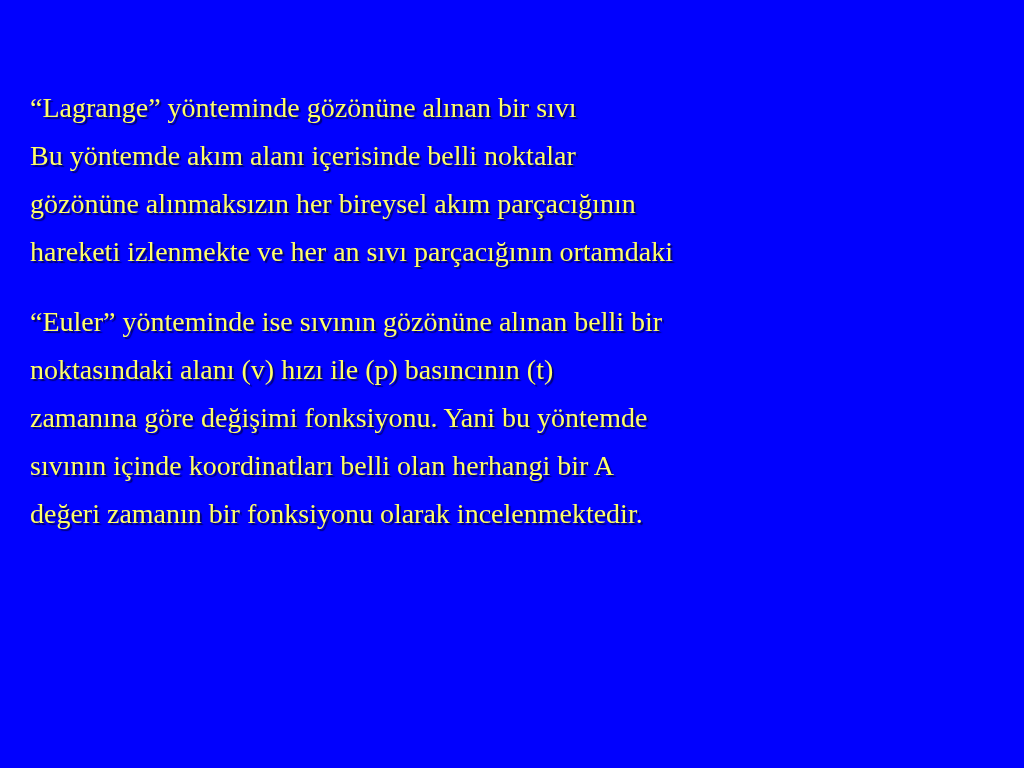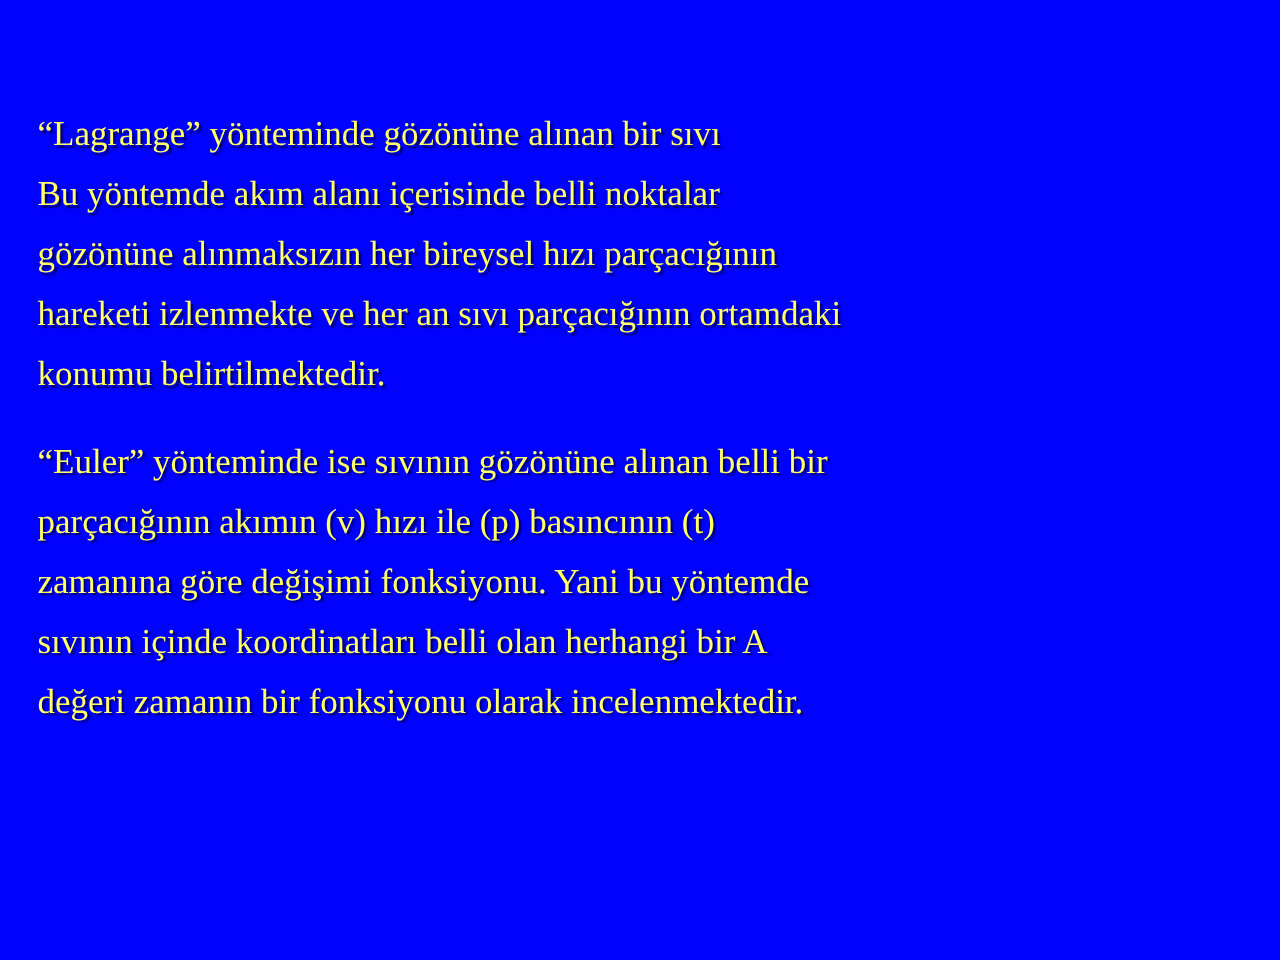--- a/index.html
+++ b/index.html
@@ -42,27 +42,26 @@
 </style>
 </head>
 <body>
 
 <div class="slide">
   <div class="text-block">
 
     <div class="paragraph">
       <div class="line">“Lagrange” yönteminde gözönüne alınan bir sıvı</div>
       <div class="line">Bu yöntemde akım alanı içerisinde belli noktalar</div>
-      <div class="line">gözönüne alınmaksızın her bireysel hızı parçacığının</div>
+      <div class="line">gözönüne alınmaksızın her bireysel akım parçacığının</div>
       <div class="line">hareketi izlenmekte ve her an sıvı parçacığının ortamdaki</div>
-      <div class="line">konumu belirtilmektedir.</div>
     </div>
 
     <div class="paragraph">
       <div class="line">“Euler” yönteminde ise sıvının gözönüne alınan belli bir</div>
-      <div class="line">parçacığının akımın (v) hızı ile (p) basıncının (t)</div>
+      <div class="line">noktasındaki alanı (v) hızı ile (p) basıncının (t)</div>
       <div class="line">zamanına göre değişimi fonksiyonu. Yani bu yöntemde</div>
       <div class="line">sıvının içinde koordinatları belli olan herhangi bir A</div>
       <div class="line">değeri zamanın bir fonksiyonu olarak incelenmektedir.</div>
     </div>
 
   </div>
 </div>
 
 </body></html>

